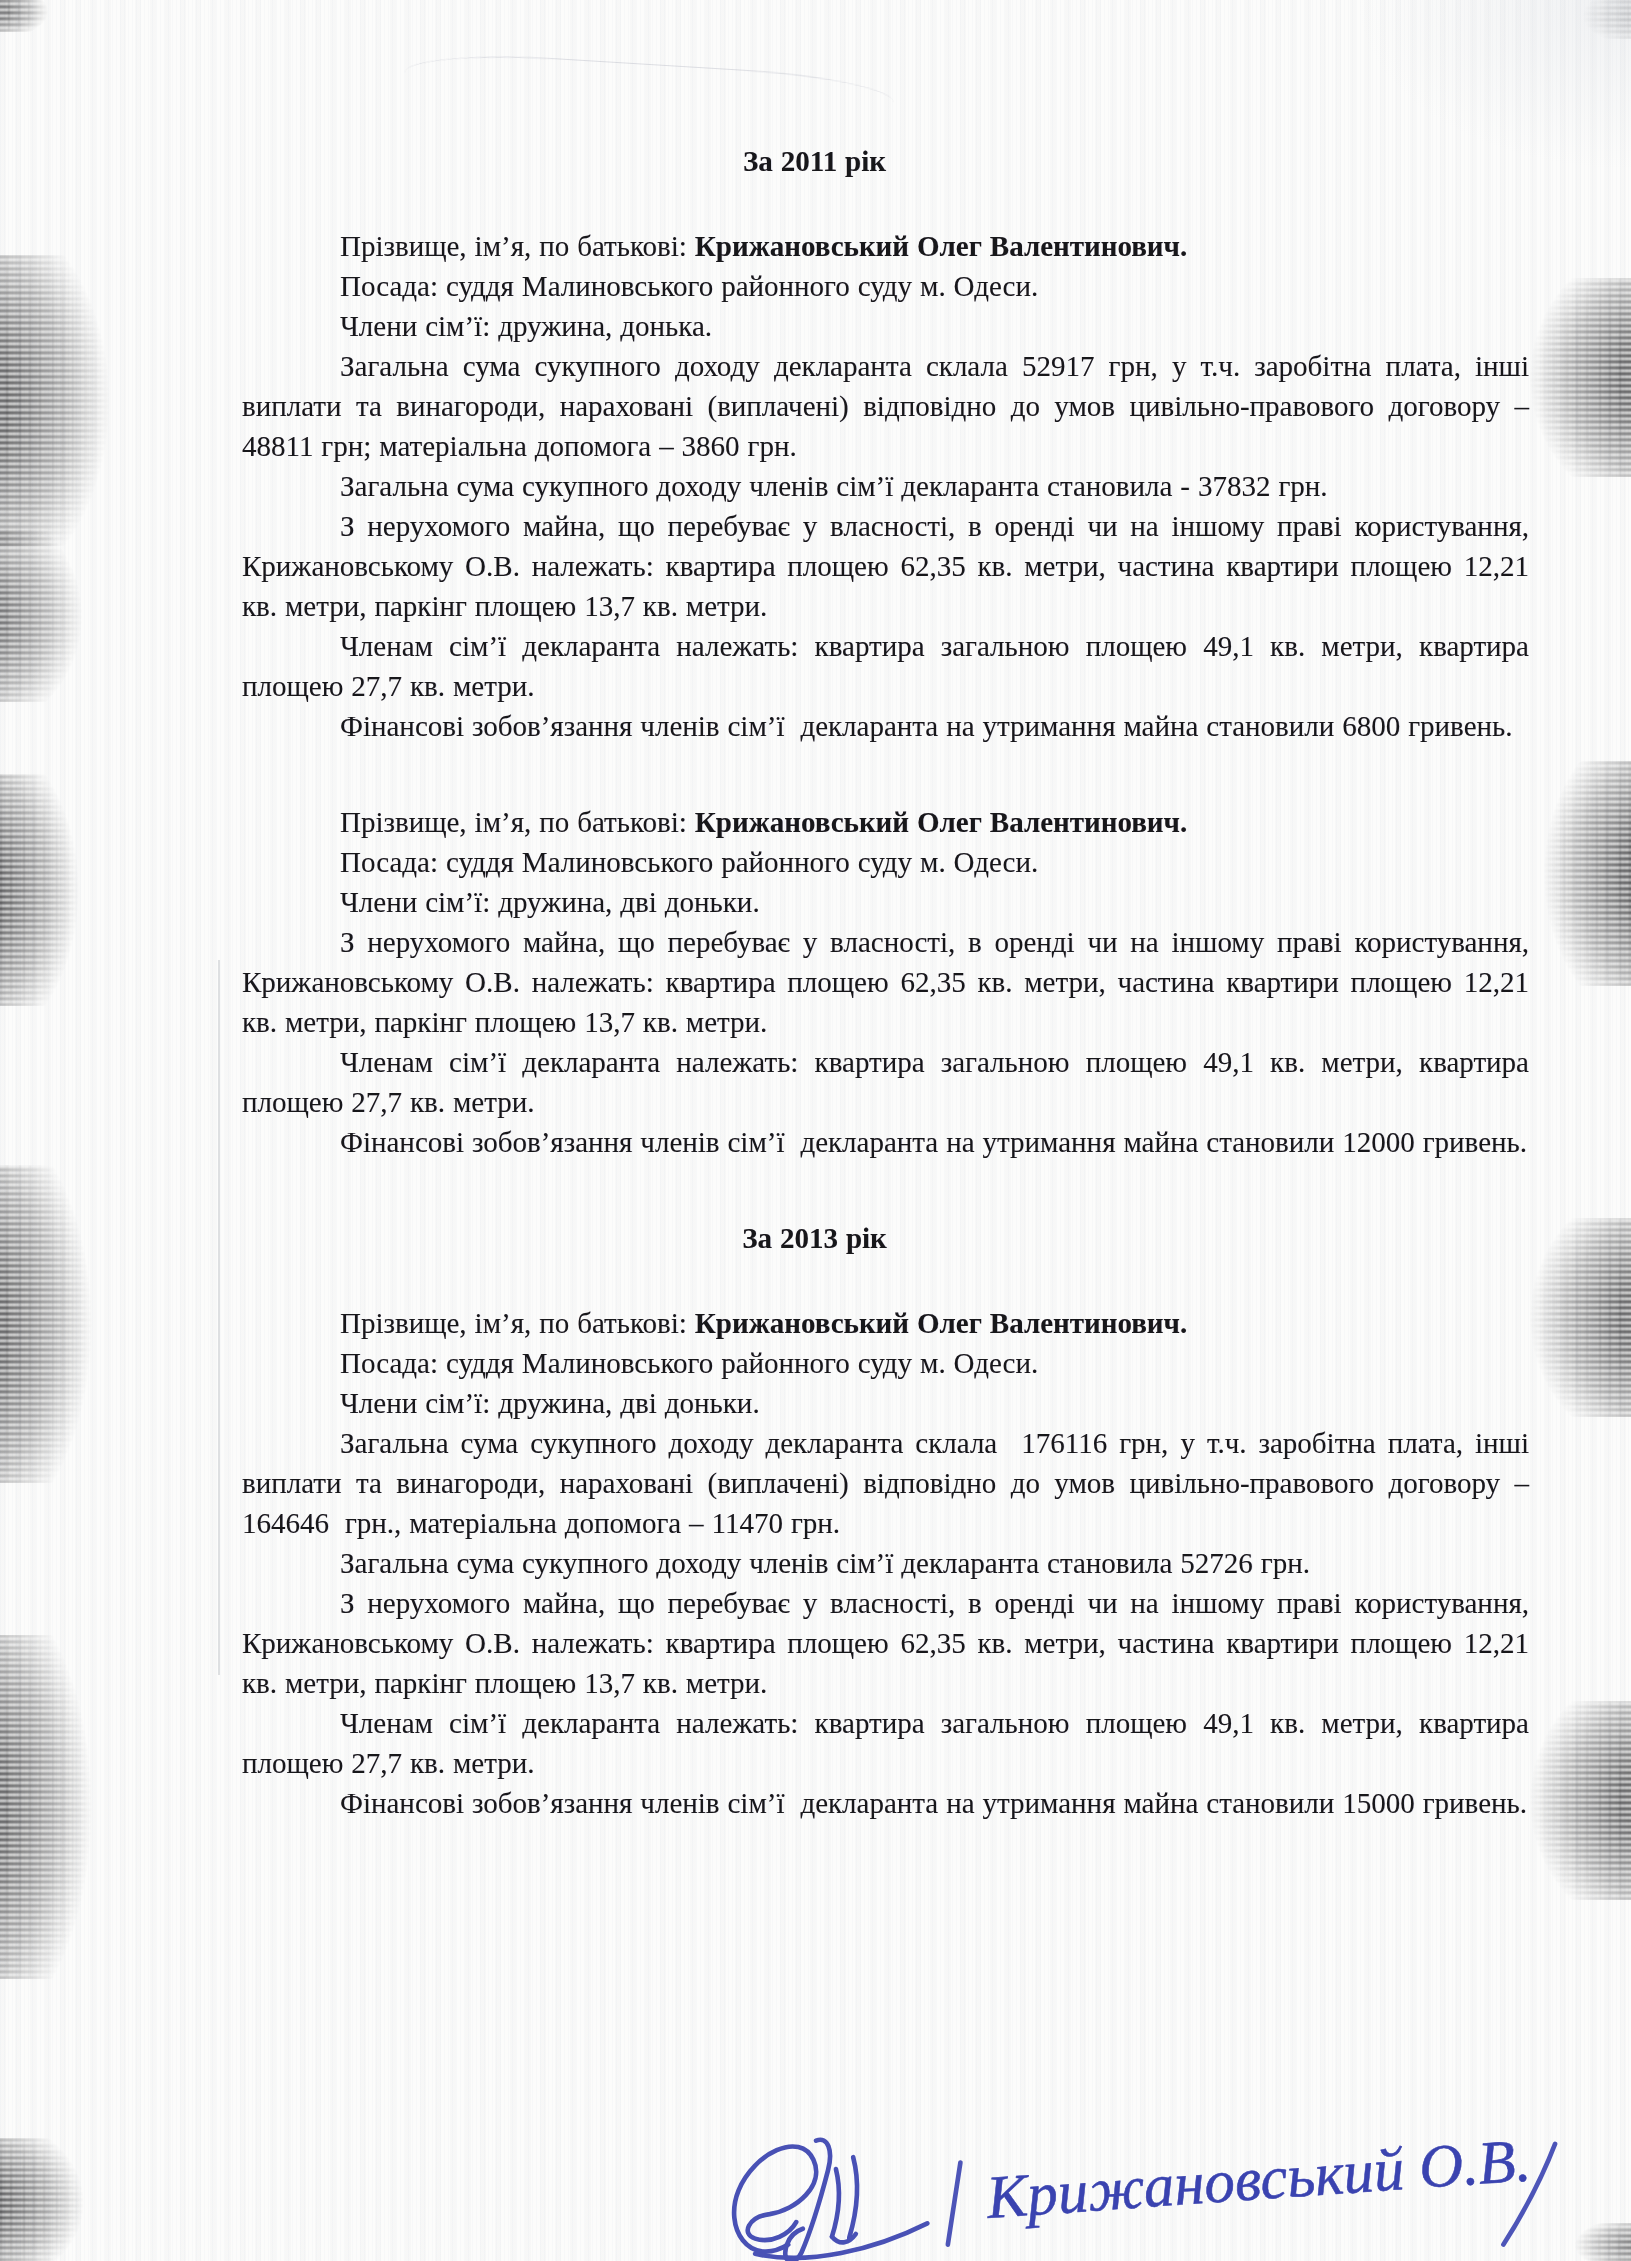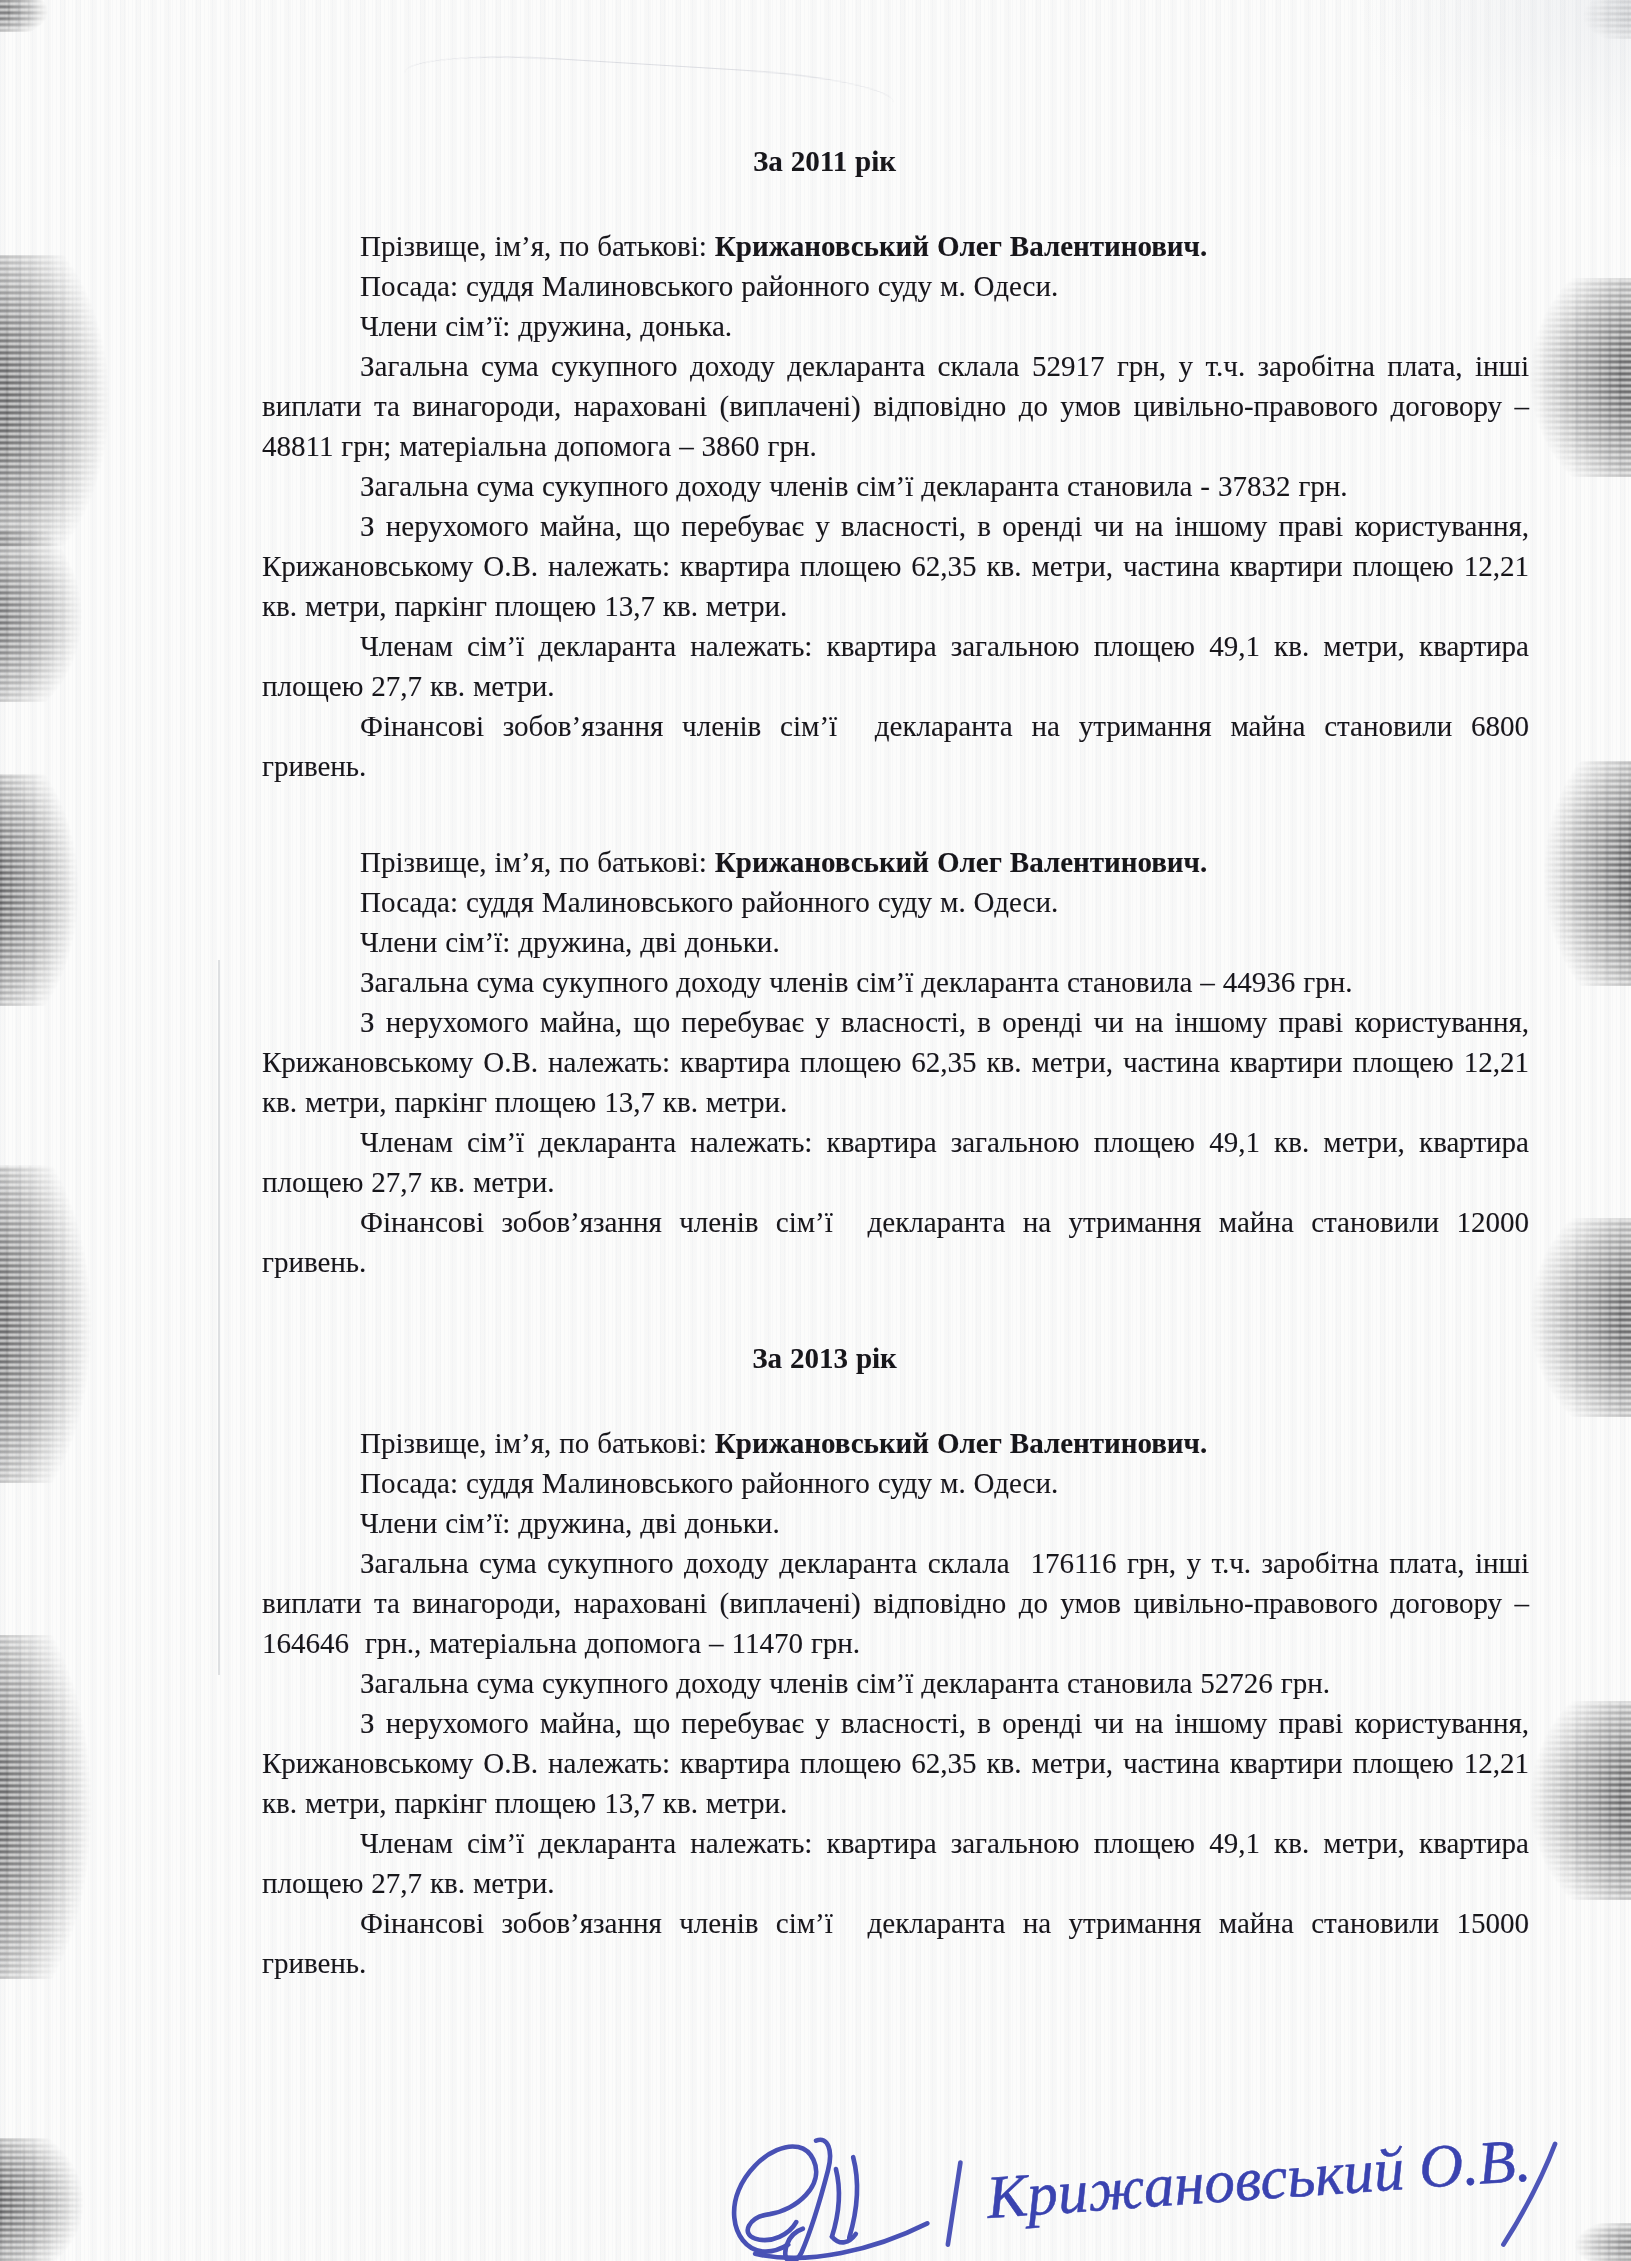--- a/index.html
+++ b/index.html
@@ -23,21 +23,20 @@
       repeating-linear-gradient(90deg, rgba(205,214,228,0.10) 0 1.3px, rgba(0,0,0,0) 1.3px 4px),
       repeating-linear-gradient(90deg, rgba(160,165,175,0.05) 0 6px, rgba(0,0,0,0) 6px 15px);
   }
   .content {
     position:relative;
     padding:141px 102px 0 242px; 
     font-size:29px;
     line-height:40px;
     word-spacing:0.7px;
     text-shadow:0.4px 0.4px 0.5px rgba(50,50,130,0.22), -0.3px 0 0.3px rgba(190,70,70,0.10);
-    margin-left:20px;
   }
   .sec-h {
     font-size:29px; font-weight:bold;
     text-align:center;
     position:relative; left:-71px;
     margin:0 0 45px 0;
     line-height:40px;
   }
   section.decl + section.decl { margin-top:56px; }
   .para {
@@ -135,21 +134,20 @@
       <p class="para">Загальна сума сукупного доходу членів сім’ї декларанта становила - 37832 грн.</p>
       <p class="para">З нерухомого майна, що перебуває у власності, в оренді чи на іншому праві користування, Крижановському О.В. належать: квартира площею 62,35 кв. метри, частина квартири площею 12,21 кв. метри, паркінг площею 13,7 кв. метри.</p>
       <p class="para">Членам сім’ї декларанта належать: квартира загальною площею 49,1 кв. метри, квартира площею 27,7 кв. метри.</p>
       <p class="para">Фінансові зобов’язання членів сім’ї&nbsp; декларанта на утримання майна становили 6800 гривень.</p>
     </section>
 
     <section class="decl">
       <p class="para"><span>Прізвище, ім’я, по батькові: </span><span class="b">Крижановський Олег Валентинович.</span></p>
       <p class="para">Посада: суддя Малиновського районного суду м. Одеси.</p>
       <p class="para">Члени сім’ї: дружина, дві доньки.</p>
-      <p class="para">Загальна сума сукупного доходу членів сім’ї декларанта становила – 44936 грн.</p>
       <p class="para">З нерухомого майна, що перебуває у власності, в оренді чи на іншому праві користування, Крижановському О.В. належать: квартира площею 62,35 кв. метри, частина квартири площею 12,21 кв. метри, паркінг площею 13,7 кв. метри.</p>
       <p class="para">Членам сім’ї декларанта належать: квартира загальною площею 49,1 кв. метри, квартира площею 27,7 кв. метри.</p>
       <p class="para">Фінансові зобов’язання членів сім’ї&nbsp; декларанта на утримання майна становили 12000 гривень.</p>
     </section>
 
     <section class="decl">
       <h2 class="sec-h">За 2013 рік</h2>
       <p class="para"><span>Прізвище, ім’я, по батькові: </span><span class="b">Крижановський Олег Валентинович.</span></p>
       <p class="para">Посада: суддя Малиновського районного суду м. Одеси.</p>
       <p class="para">Члени сім’ї: дружина, дві доньки.</p>

